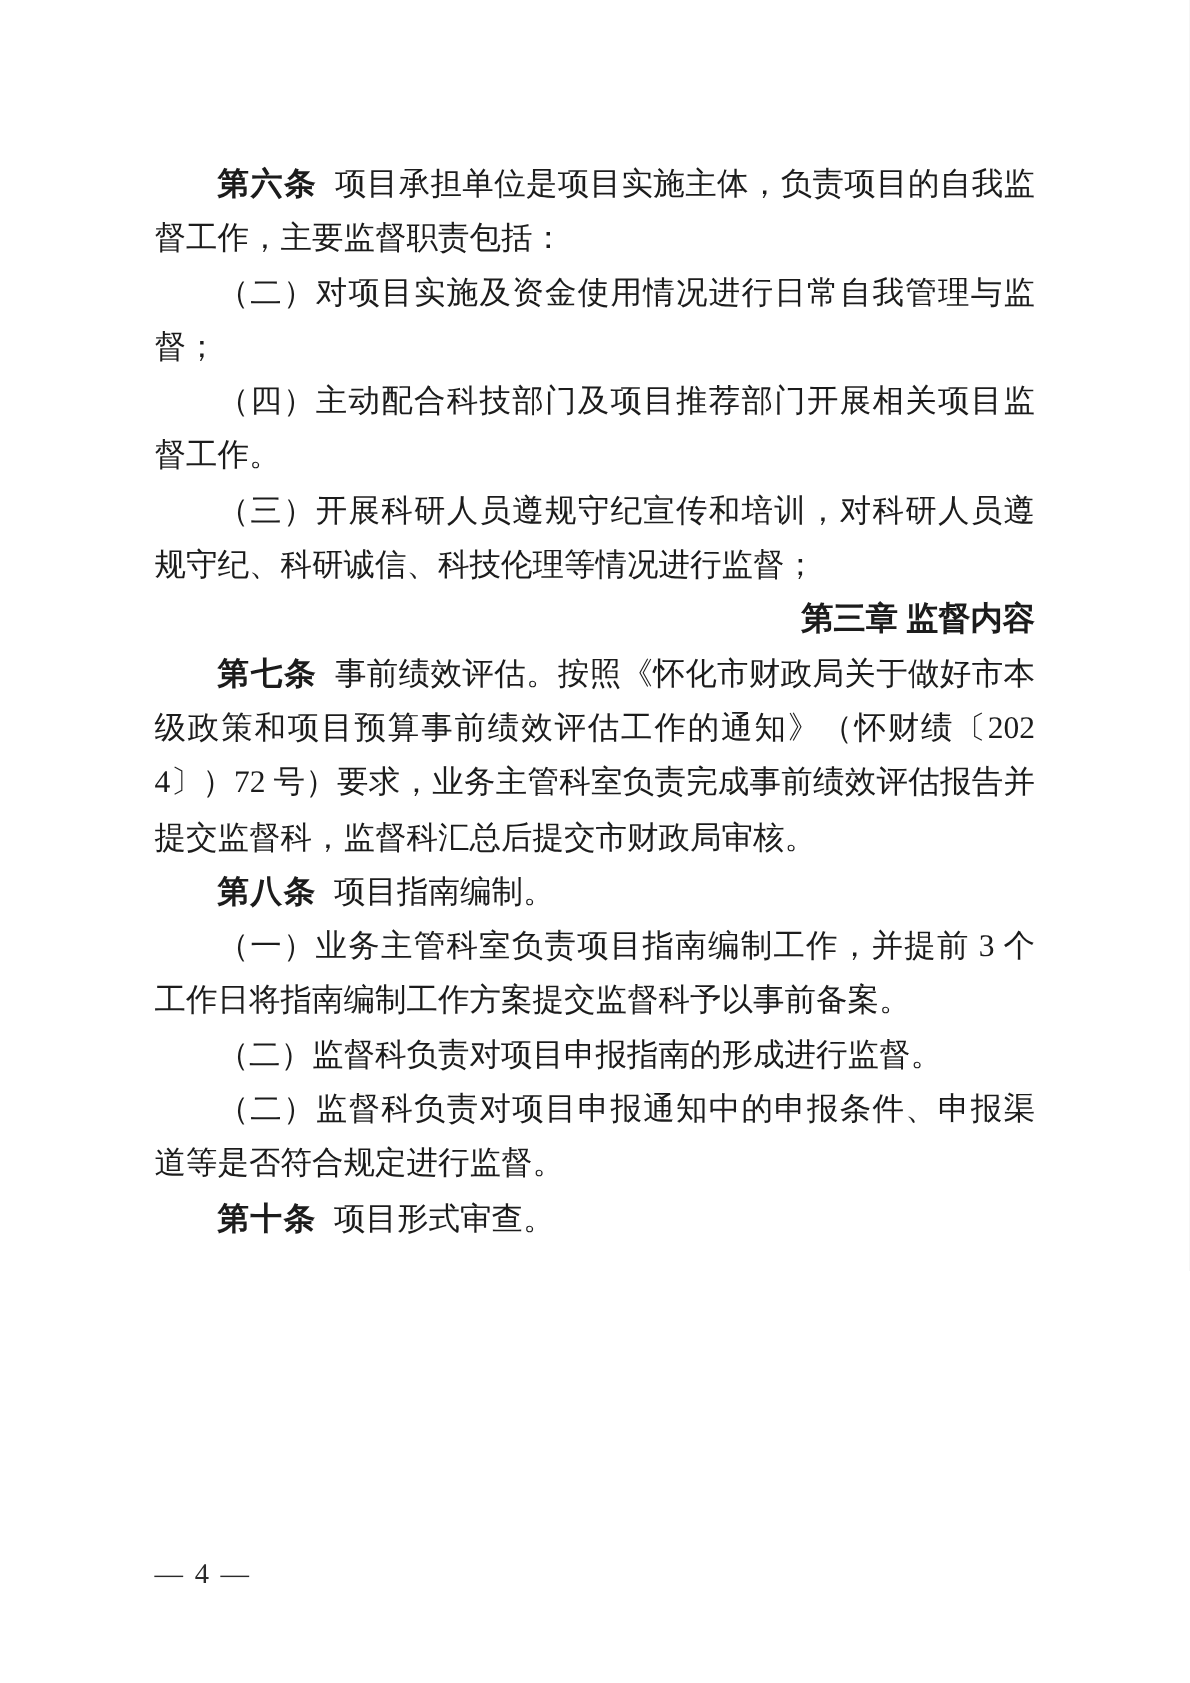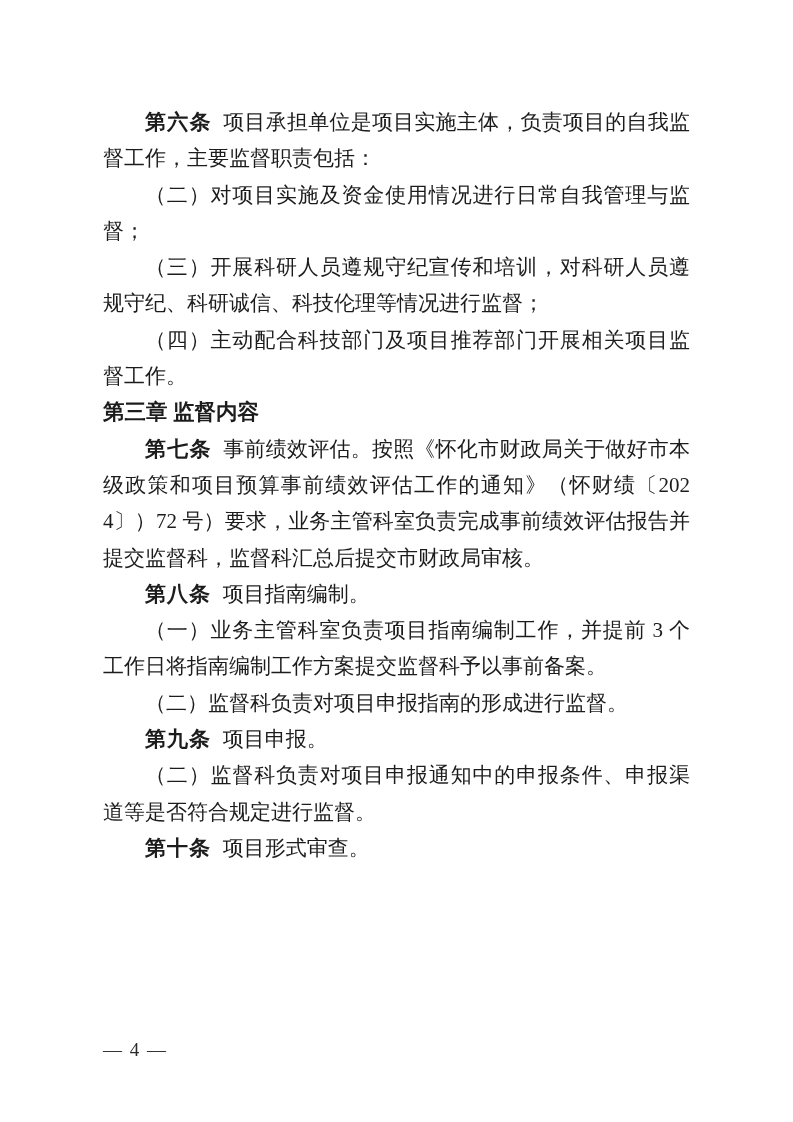--- a/index.html
+++ b/index.html
@@ -38,21 +38,21 @@
     font-weight: bold;
     margin-right: 0.55em;
     letter-spacing: 0.05em;
   }
   .chapter {
     margin: 0;
     padding: 0;
     font-size: 21.5px;
     line-height: 36.3px;
     font-weight: bold;
-    text-align: left;
+    text-align: right;
     text-indent: 0;
   }
   .page-number {
     position: absolute;
     left: 103px;
     top: 1038px;
     font-size: 19px;
     line-height: 24px;
     color: #2a2a2a;
     letter-spacing: 0.08em;
@@ -63,35 +63,34 @@
 
 <div class="page">
 
   <div class="content">
 
     <p class="para"><span class="lead">第六条</span><span>项目承担单位是项目实施主体，负责项目的自我监督工作，主要监督职责包括：</span></p>
 
 
     <p class="para"><span>（二）对项目实施及资金使用情况进行日常自我管理与监督；</span></p>
 
+    <p class="para"><span>（四）主动配合科技部门及项目推荐部门开展相关项目监督工作。</span></p>
+
     <p class="para"><span>（三）开展科研人员遵规守纪宣传和培训，对科研人员遵规守纪、科研诚信、科技伦理等情况进行监督；</span></p>
-
-    <p class="para"><span>（四）主动配合科技部门及项目推荐部门开展相关项目监督工作。</span></p>
 
     <h2 class="chapter">第三章 监督内容</h2>
 
     <p class="para"><span class="lead">第七条</span><span>事前绩效评估。按照《怀化市财政局关于做好市本级政策和项目预算事前绩效评估工作的通知》（怀财绩〔2024〕）72 号）要求，业务主管科室负责完成事前绩效评估报告并提交监督科，监督科汇总后提交市财政局审核。</span></p>
 
     <p class="para"><span class="lead">第八条</span><span>项目指南编制。</span></p>
 
     <p class="para"><span>（一）业务主管科室负责项目指南编制工作，并提前 3 个工作日将指南编制工作方案提交监督科予以事前备案。</span></p>
 
     <p class="para"><span>（二）监督科负责对项目申报指南的形成进行监督。</span></p>
 
-    <p class="para"><span class="lead">第九条</span><span>项目申报。</span></p>
 
 
     <p class="para"><span>（二）监督科负责对项目申报通知中的申报条件、申报渠道等是否符合规定进行监督。</span></p>
 
     <p class="para"><span class="lead">第十条</span><span>项目形式审查。</span></p>
 
   </div>
 
   <div class="page-number">— 4 —</div>
 

